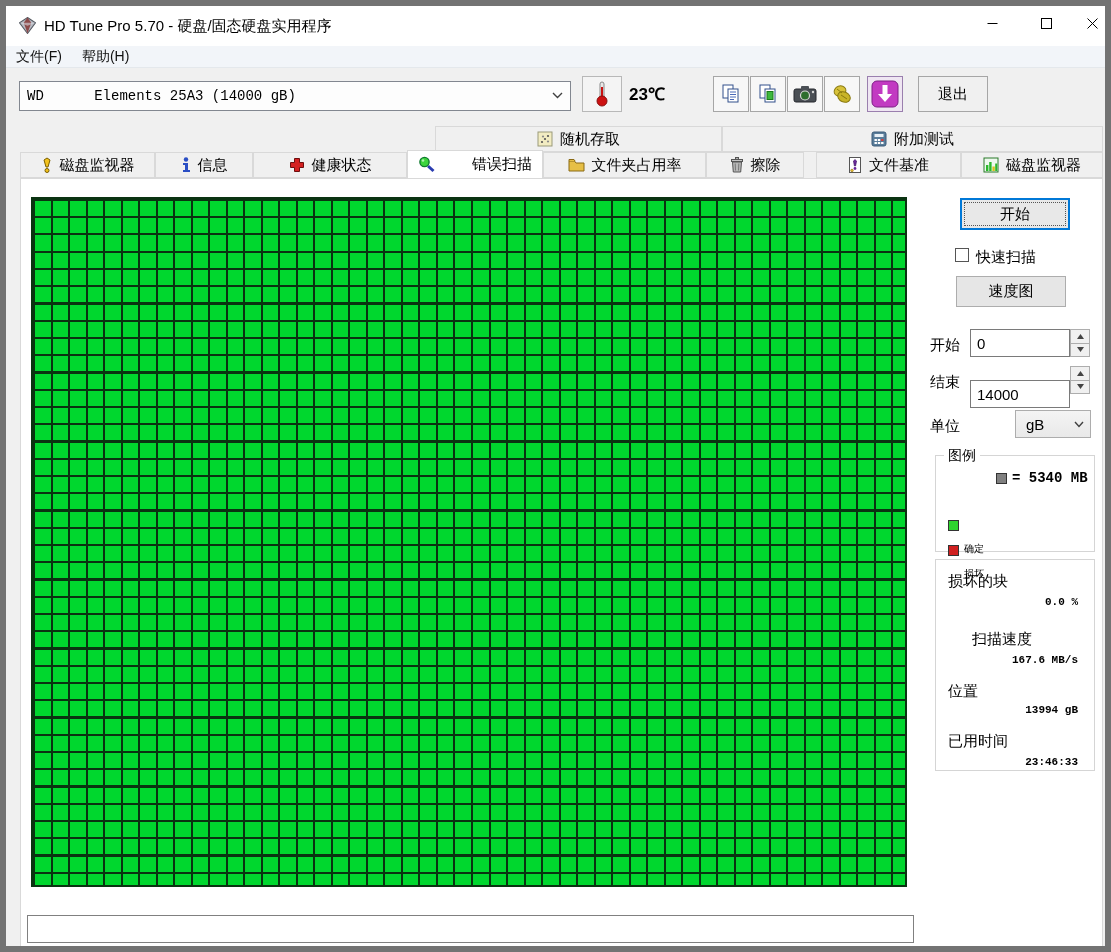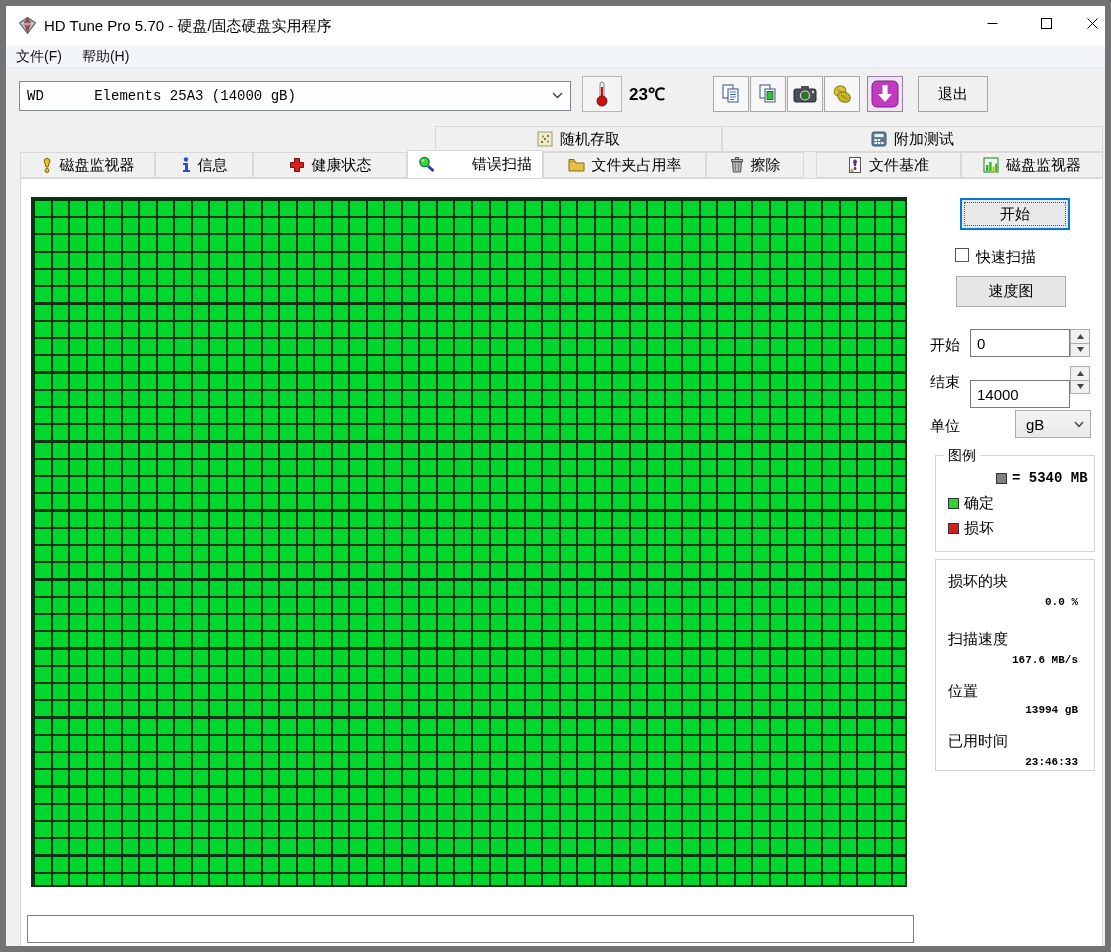--- a/index.html
+++ b/index.html
@@ -78,21 +78,21 @@
 
   
   .legend-box { position:absolute; left:914px; top:276px; width:160px; height:97px; border:1px solid #d5d5d5; }
   .legend-title { position:absolute; left:8px; top:-9px; background:#ffffff; padding:0 4px; font-size:14px; }
   .legend-row { position:absolute; left:12px; display:flex; align-items:center; gap:5px; }
   .swatch { width:11px; height:11px; border:1px solid #333; }
   .sw-block { background:#808080; }
   .sw-ok { background:#2fd42f; }
   .sw-bad { background:#d02020; }
   .legend-row .mono { font-family:"Liberation Mono", monospace; font-size:14px; font-weight:bold; }
-  .legend-row .txt { font-size:15px; }
+  .legend-row .txt { font-size:10px;margin-top:48px; }
 
   
   .stats-box { position:absolute; left:914px; top:380px; width:160px; height:212px; border:1px solid #d5d5d5; }
   .stat-label { position:absolute; left:12px; font-size:15px; color:#000; }
   .stat-value { position:absolute; right:16px; font-family:"Liberation Mono", monospace; font-weight:bold; font-size:11px; color:#000; white-space:nowrap; }
 
   
   .status-field { position:absolute; left:6px; top:736px; width:887px; height:28px; background:#fff; border:1px solid #808080; }
 
   svg { display:block; }
@@ -370,21 +370,21 @@
       </div>
       <div class="legend-row" style="top:63px;">
         <span class="swatch sw-bad"></span>
         <span class="txt">损坏</span>
       </div>
     </div>
 
     <div class="stats-box">
       <span class="stat-label" style="top:12px;">损坏的块</span>
       <span class="stat-value" style="top:36px;">0.0 %</span>
-      <span class="stat-label" style="top:70px;">扫描速度</span>
+      <span class="stat-label" style="top:70px;margin-left:24px;">扫描速度</span>
       <span class="stat-value" style="top:94px;">167.6 MB/s</span>
       <span class="stat-label" style="top:122px;">位置</span>
       <span class="stat-value" style="top:144px;">13994 gB</span>
       <span class="stat-label" style="top:172px;">已用时间</span>
       <span class="stat-value" style="top:196px;">23:46:33</span>
     </div>
 
     <div class="status-field"></div>
   </div>
 

